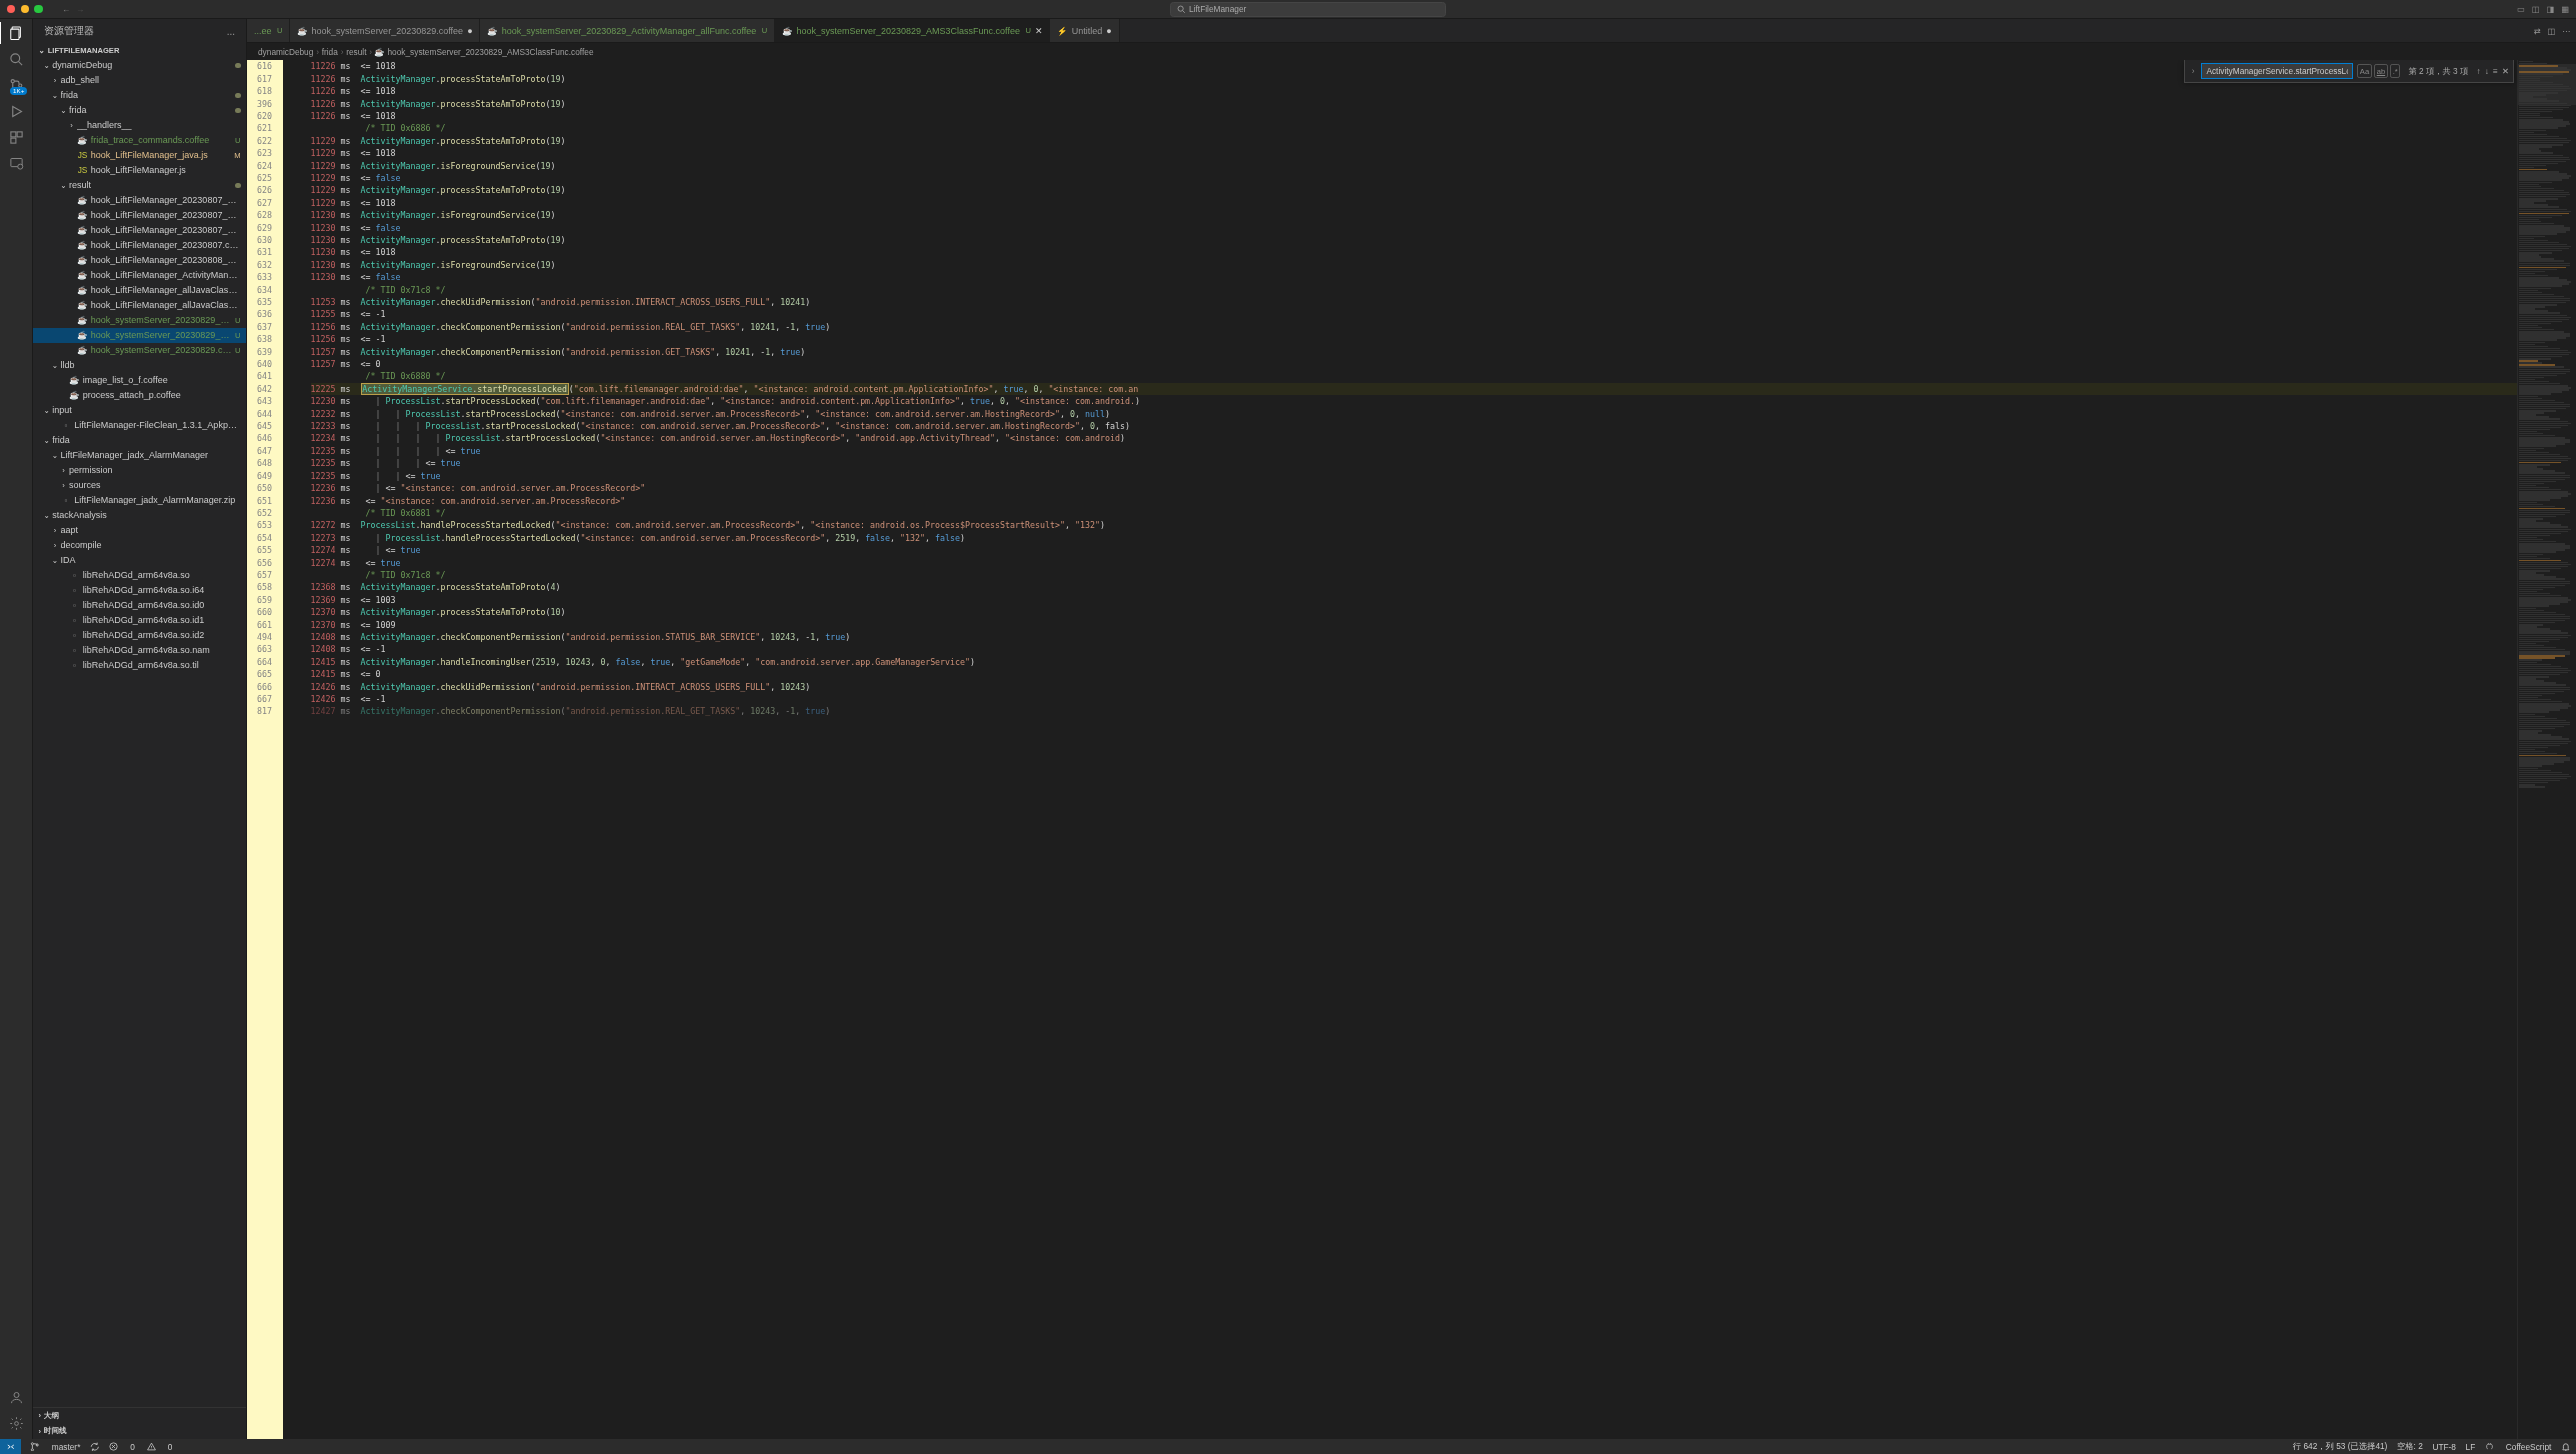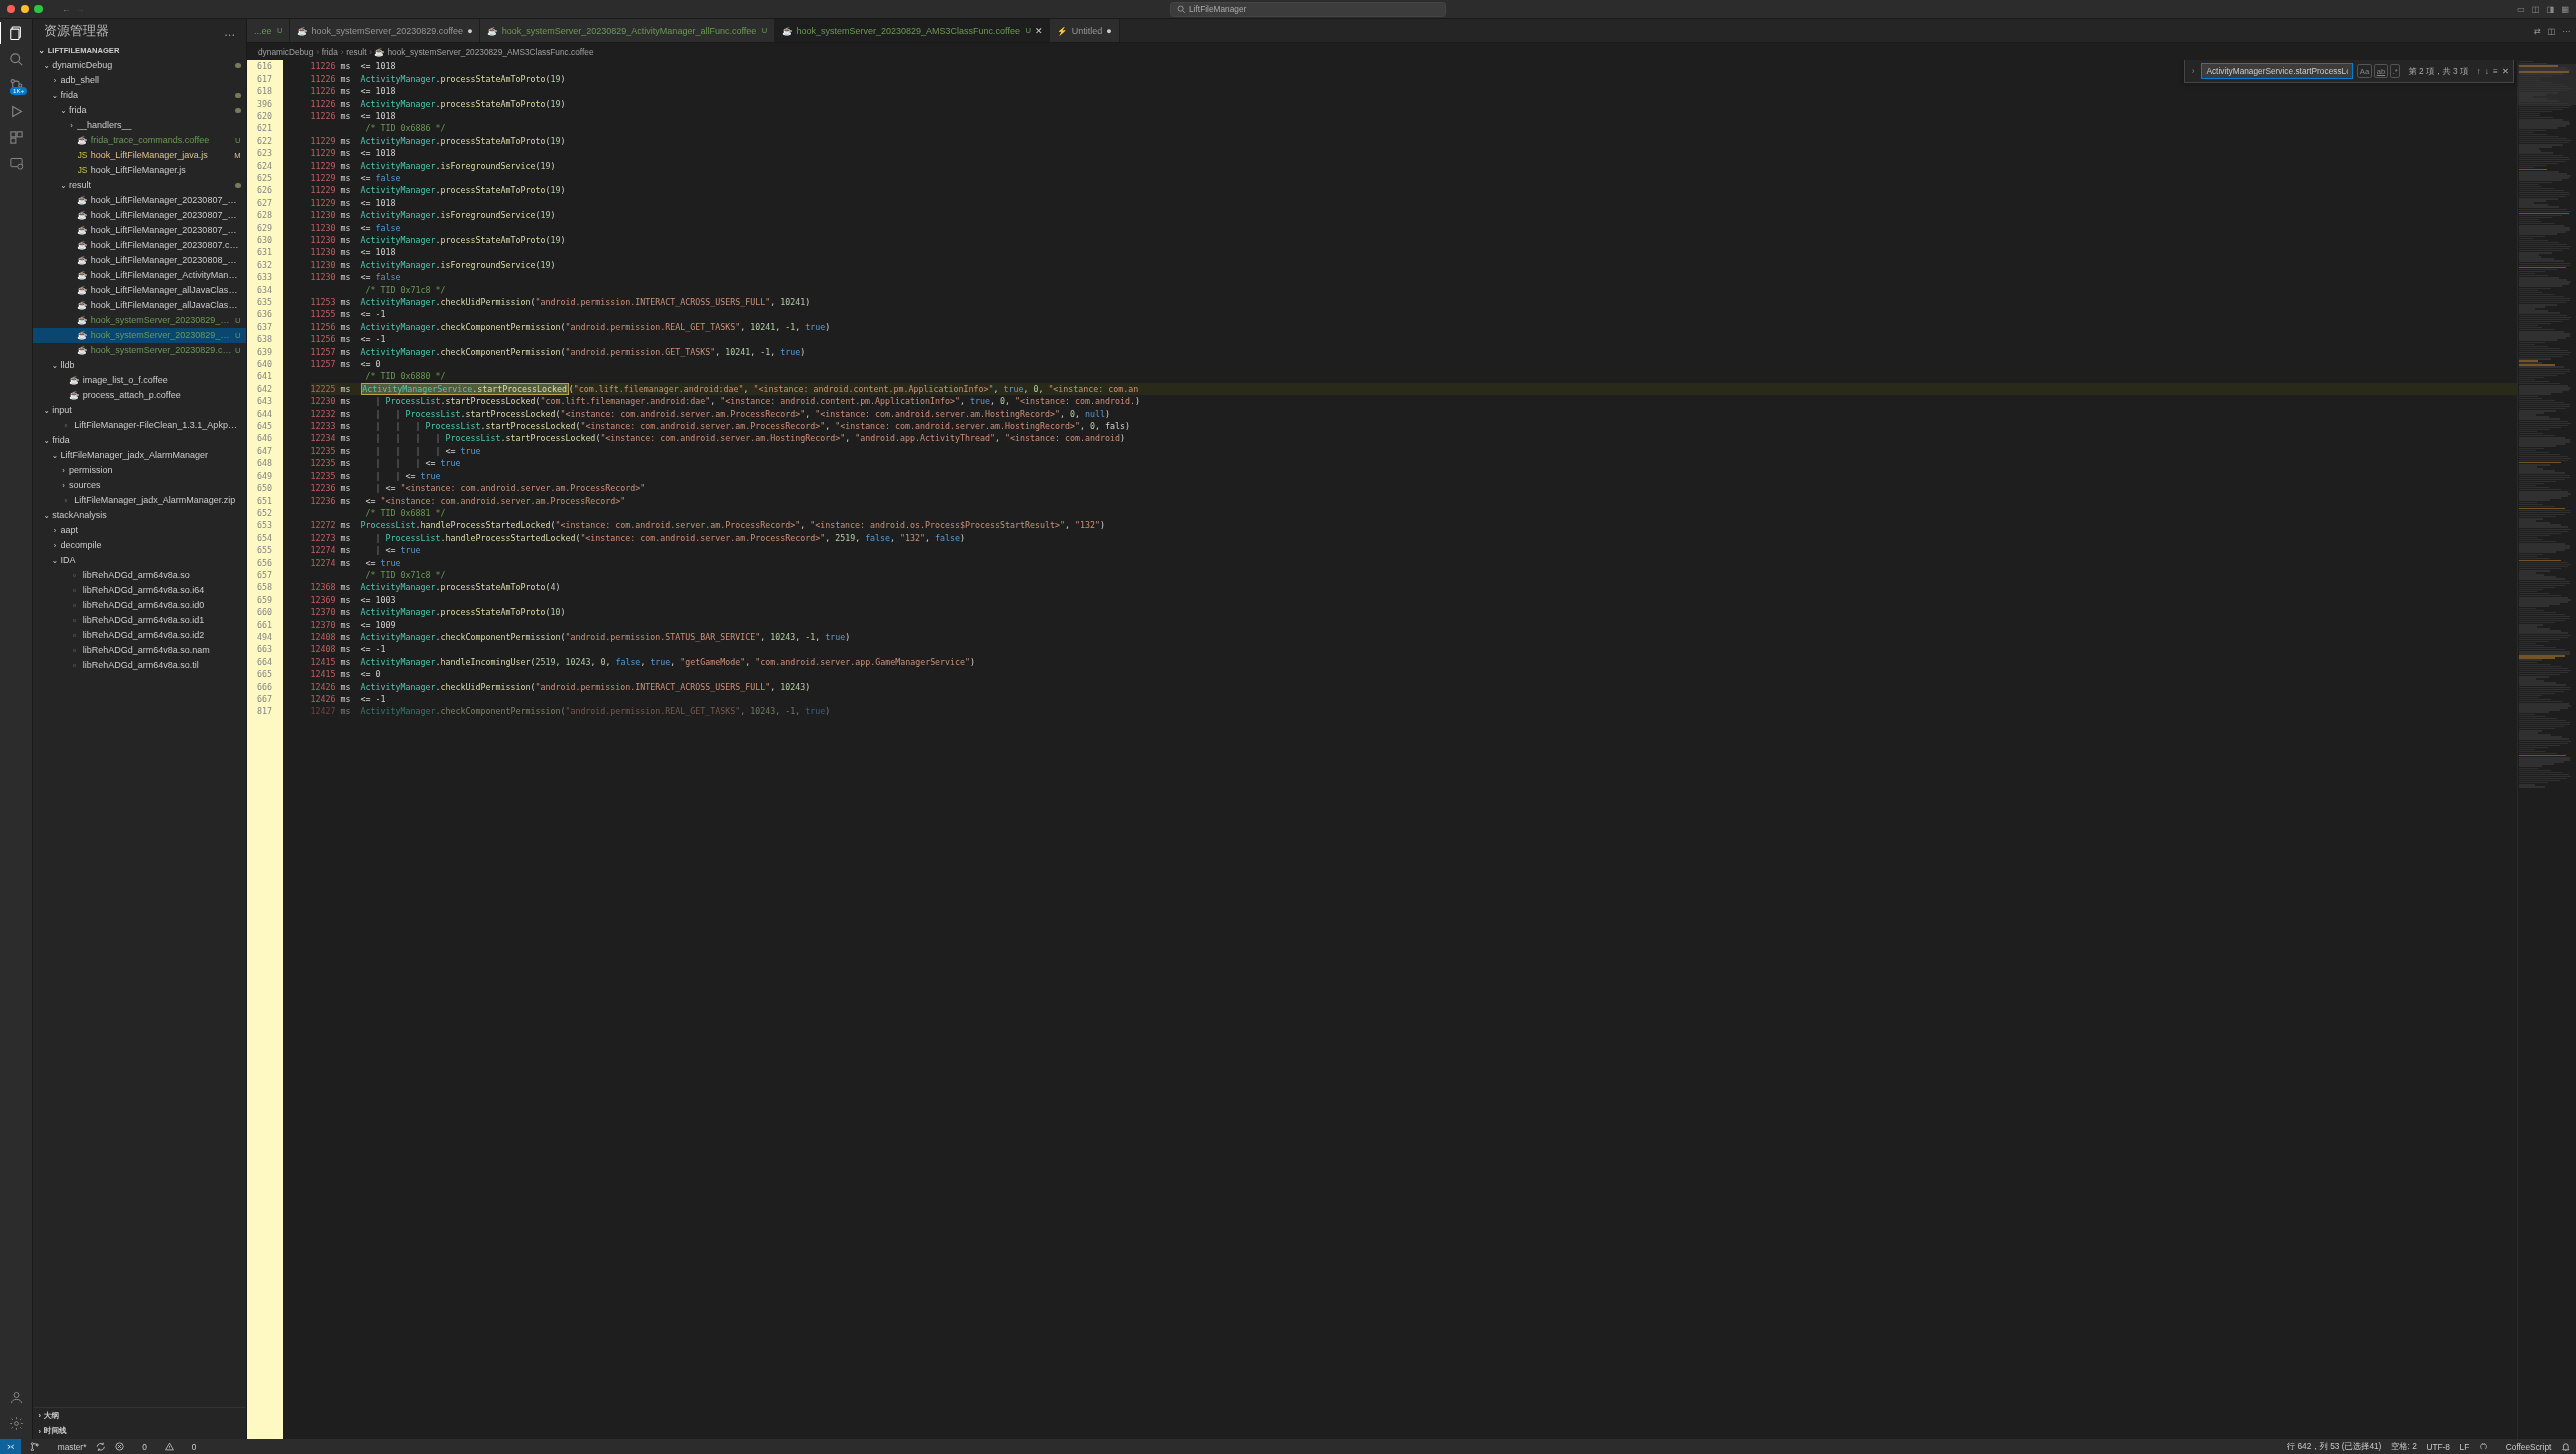--- a/index.html
+++ b/index.html
@@ -35,21 +35,21 @@
     .activitybar .ab-icon.active { color: #fff; }
     .activitybar .ab-icon.active::before { content:""; position:absolute; left:-8.3px; top:-2.8px; bottom:-2.8px; width:1.4px; background:#fff;}
     .ab-badge { position:absolute; bottom:-1.4px; right:-2.8px; background:#007acc; color:#fff; border-radius:5.5px; font-size:6.2px; padding:0.7px 2.8px;}
     .activitybar .spacer { flex: 1; }
     .sidebar {
       width: 214px; background: #252526; display: flex; flex-direction: column;
       border-right: 0.7px solid #1a1a1a; overflow: hidden;
     }
     .sidebar-header {
       height: 24px; display: flex; align-items: center; padding: 0 11px;
-      font-size: 13px; color: #bbb; justify-content: space-between;
+      font-size: 10px; color: #bbb; justify-content: space-between;
     }
     .sidebar-header .dots { color: #999; cursor: pointer; }
     .sidebar-section {
       font-size: 7.6px; font-weight: bold; padding: 2.8px 5.5px; display: flex;
       align-items: center; gap: 2.8px; cursor: pointer;
     }
     .tree { flex: 1; overflow-y: auto; font-size: 9px; }
     .tree-item {
       display: flex; align-items: center; height: 15px; padding-right: 5.5px;
       white-space: nowrap; overflow: hidden; text-overflow: ellipsis; cursor: pointer;
@@ -127,21 +127,21 @@
     }
     .minimap-line { height: 1.4px; margin: 0.7px 1.4px; background: #383838; opacity: 0.7; }
     .minimap-line.mhl { background: #9b6a2c; }
     .minimap-viewport { position:absolute; left:0; right:0; height:41px; top:3.4px; background:rgba(200,200,200,0.08); }
     .statusbar {
       height: 15px; background: #2c2c2c; display: flex; align-items: center;
       font-size: 8.3px; padding: 0 5.5px; gap: 9.6px; color: #ccc;
     }
     .statusbar .sb-left { display: flex; align-items: center; gap: 9.6px; }
     .statusbar .sb-right { margin-left: auto; display: flex; align-items: center; gap: 9.6px; }
-    .statusbar .sb-item { cursor: pointer; display:flex; align-items:center; gap:18px;}
+    .statusbar .sb-item { cursor: pointer; display:flex; align-items:center; gap:12px;}
     .sb-remote { background: #0e639c; height: 15px; display: flex; align-items: center; padding: 0 5.5px; margin-left: -5.5px; }
     svg { display: block; }
   </style>
 </head>
 <body>
 
 <div class="titlebar">
   <div class="traffic-lights">
     <div class="dot red"></div>
     <div class="dot yellow"></div>

